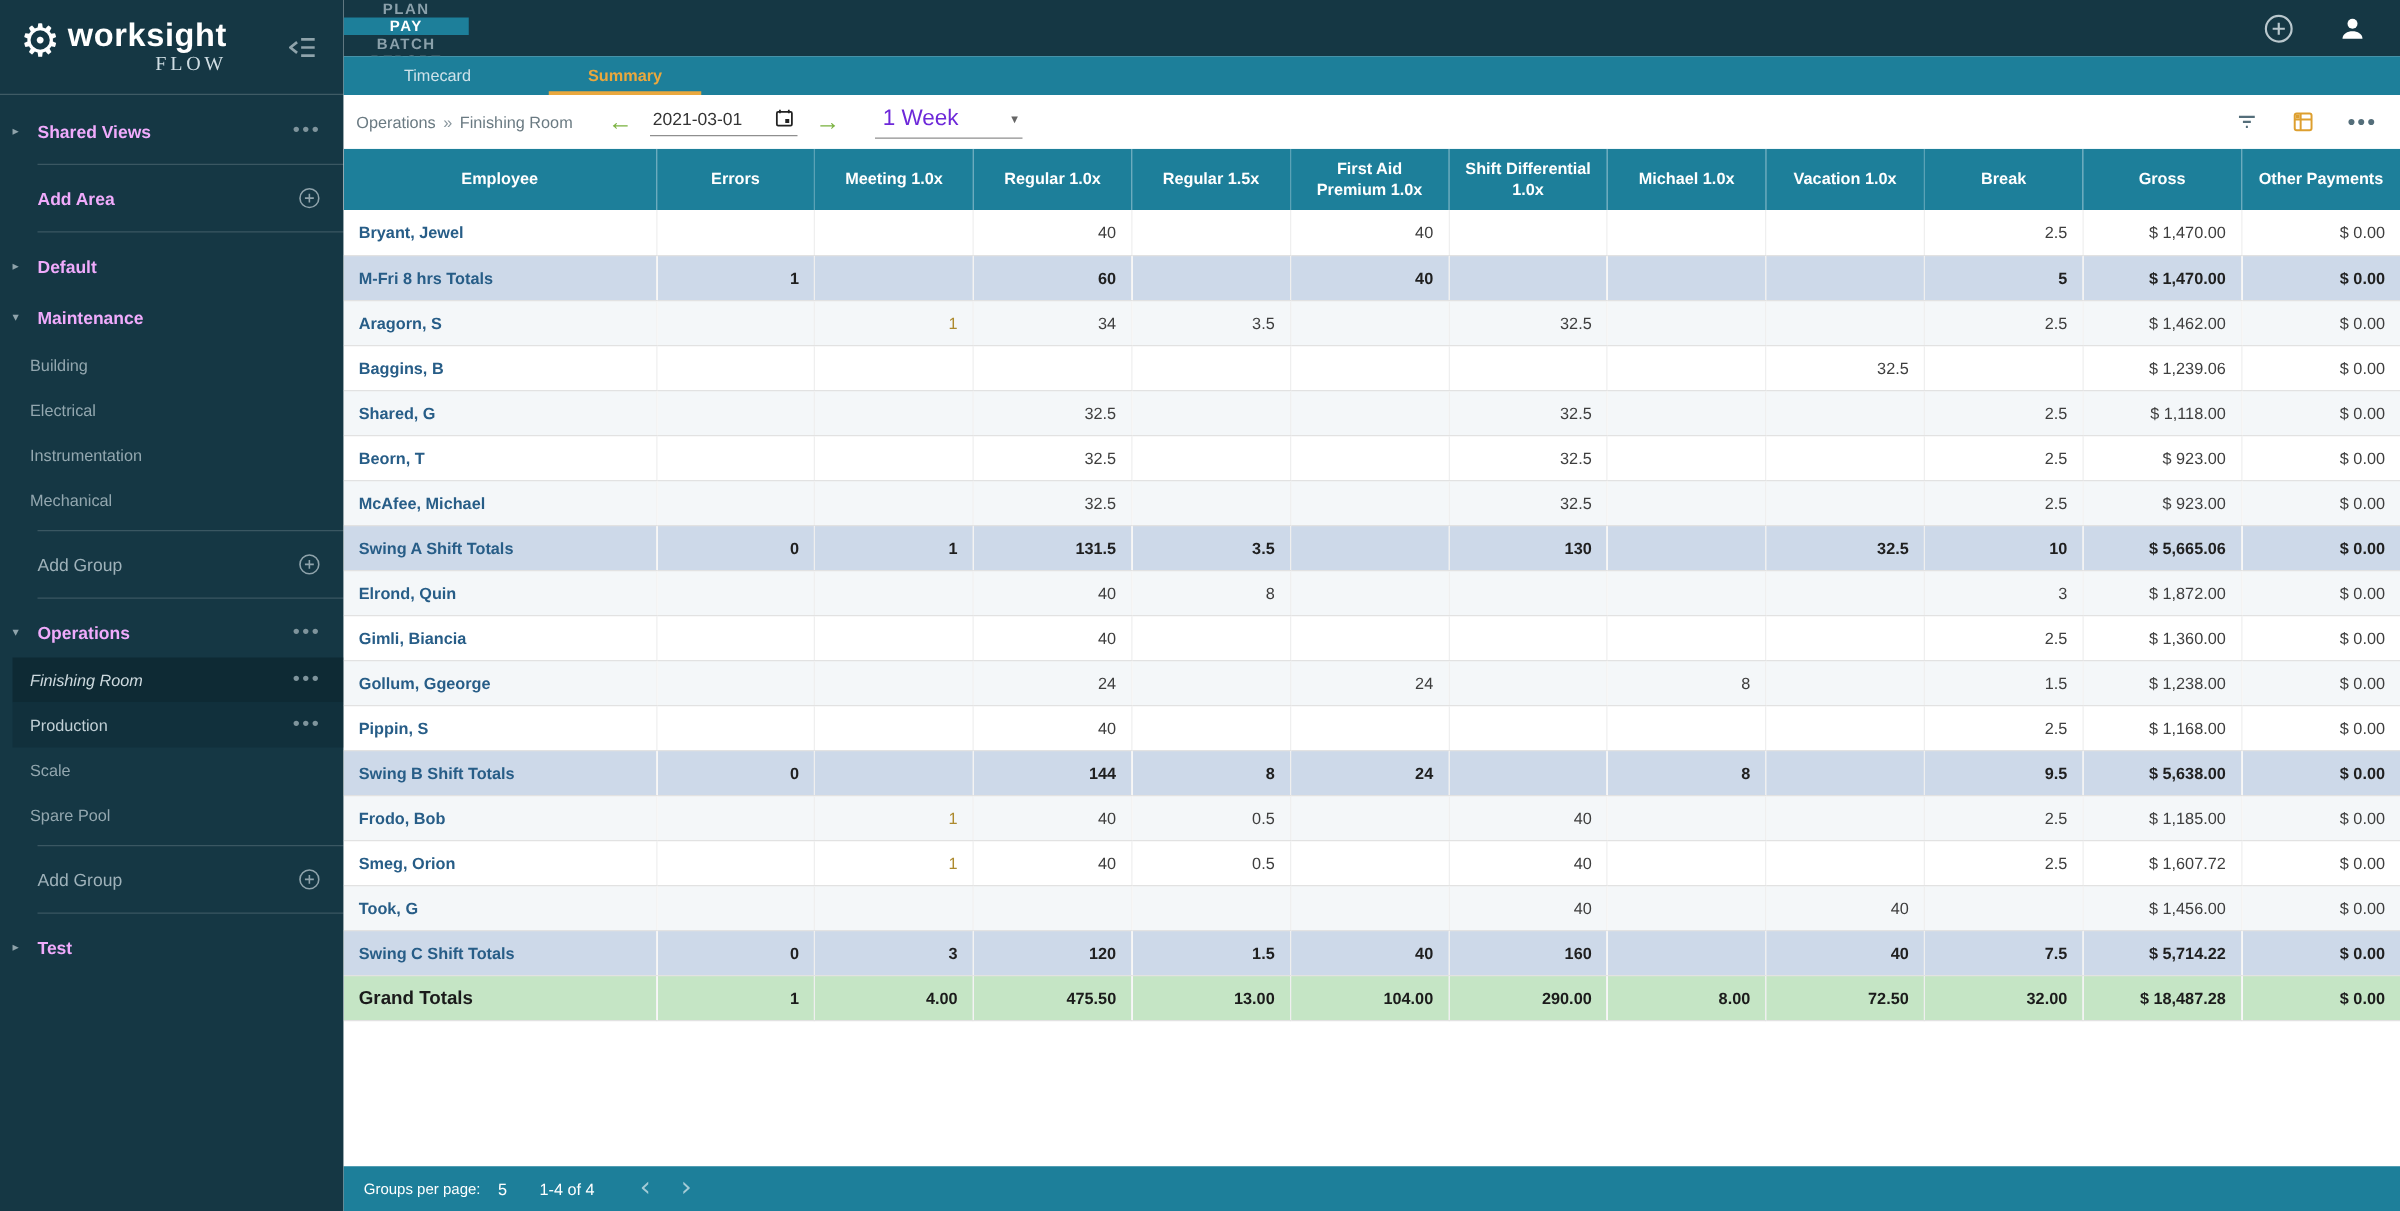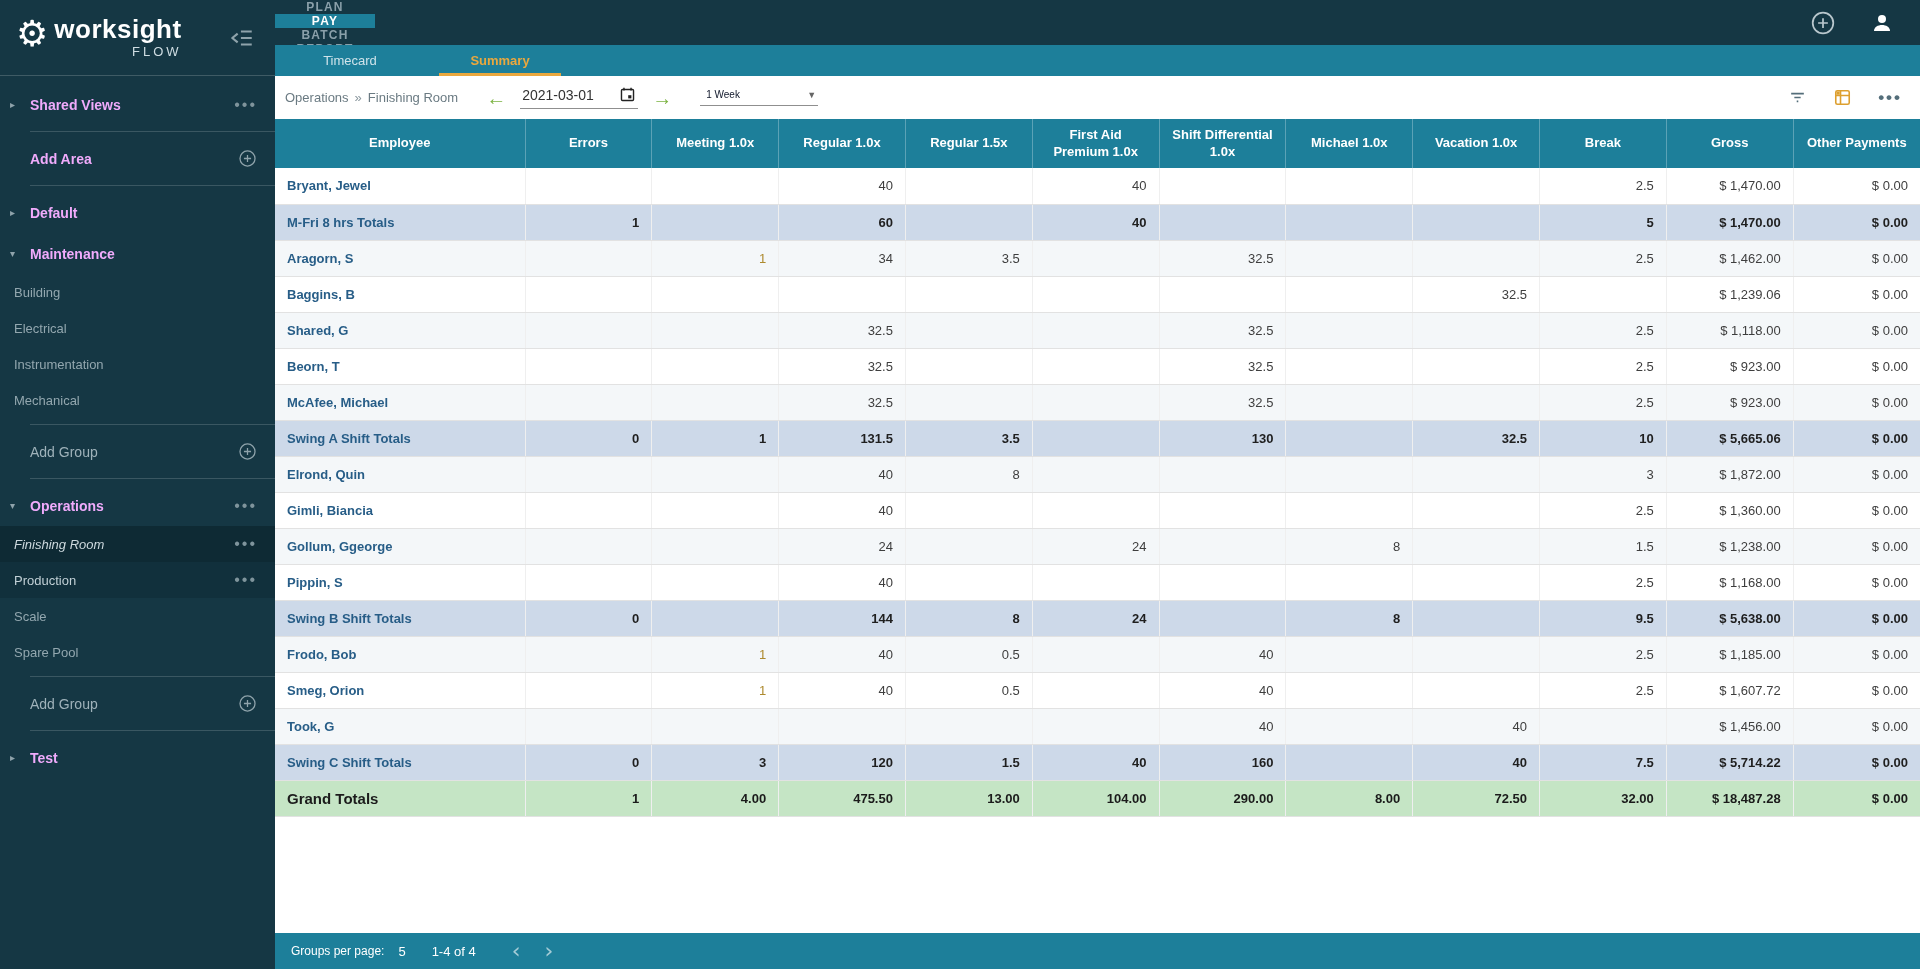--- a/index.html
+++ b/index.html
@@ -6,29 +6,29 @@
   html,body { width:1920px; height:969px; overflow:hidden; font-family:"Liberation Sans", sans-serif; background:#fff; }
   .app { display:flex; width:1920px; height:969px; }
 
   
   .sidebar { width:275px; flex:none; background:#153744; color:#e6edf0; display:flex; flex-direction:column; }
   .logo-row { height:76px; flex:none; display:flex; align-items:center; justify-content:space-between; padding:0 20px 0 16px; border-bottom:1px solid rgba(255,255,255,.18); }
   .brand { display:flex; align-items:flex-start; gap:6px; }
   .gear { font-size:36px; line-height:36px; color:#fff; }
   .brand-text { display:flex; flex-direction:column; align-items:flex-end; }
   .brand-name { font-size:26px; font-weight:bold; color:#fff; letter-spacing:.5px; line-height:26px; }
-  .brand-sub { font-size:13px; letter-spacing:3px; color:#cfdde3; margin-top:2px; }
+  .brand-sub { font-size:16px; letter-spacing:3px; color:#cfdde3; margin-top:2px;font-family:Liberation Serif, serif; }
   .collapse-btn { color:#8fa3ab; cursor:pointer; }
   .side-list { padding-top:8px; overflow:hidden; }
   .side-row { height:41px; display:flex; align-items:center; padding:0 18px 0 10px; cursor:pointer; }
   .side-arrow { width:20px; font-size:10px; color:#8fa3ab; flex:none; }
   .side-label { flex:1; font-size:14px; font-weight:bold; color:#f0abfc; }
   .side-row.action .side-label { font-weight:bold; }
   .side-row.action.muted .side-label { color:#9fb2ba; font-weight:normal; }
-  .side-row.child { height:36px; padding-left:14px; }
+  .side-row.child { height:36px; padding-left:14px;margin-left:10px; }
   .side-row.child .side-label { font-weight:normal; color:#93a7af; font-size:13px; }
   .side-row.child.selected { background:#0e2a34; }
   .side-row.child.selected .side-label { color:#cdd9de; font-style:italic; }
   .side-row.child.hl { background:#11303c; }
   .side-row.child.hl .side-label { color:#c2d0d6; }
   .side-divider { height:1px; background:rgba(255,255,255,.16); margin:6px 0 6px 30px; }
   .more-dots { color:#7f949c; font-size:16px; letter-spacing:2px; line-height:10px; flex:none; }
   .plus-ic { flex:none; }
 
   
@@ -45,21 +45,21 @@
 
   
   .toolbar { height:43px; flex:none; display:flex; align-items:center; padding:0 18px 0 10px; background:#fff; }
   .crumb { font-size:13px; color:#6a7a82; }
   .crumb-sep { margin:0 6px; color:#8a979e; }
   .nav-arrow { font-size:20px; font-weight:bold; color:#7cb342; margin:0 14px; cursor:pointer; line-height:20px; }
   .nav-arrow.left { margin-left:28px; }
   .date-field { display:flex; align-items:center; gap:10px; border-bottom:1px solid #8f8f8f; padding:0 2px 5px 2px; width:118px; justify-content:space-between; cursor:text; }
   .date-text { font-size:14px; color:#333; }
   .range-select { display:flex; align-items:center; justify-content:space-between; border-bottom:1px solid #8f8f8f; padding:0 2px 5px 6px; width:118px; margin-left:14px; cursor:pointer; }
-  .range-text { font-size:10px; color:#0f172a; }
+  .range-text { font-size:18px; color:#6d28d9; }
   .sel-caret { font-size:9px; color:#666; }
   .toolbar-spacer { flex:1; }
   .tb-icon { margin-left:26px; cursor:pointer; display:flex; align-items:center; }
   .dots-h { color:#546e7a; font-size:17px; letter-spacing:2px; font-weight:bold; }
 
   
   .table-wrap { flex:1; background:#fff; overflow:hidden; }
   table { width:100%; border-collapse:collapse; table-layout:fixed; font-size:13px; }
   col.c-emp { width:250px; }
   thead th { background:#1d7f9a; color:#fff; font-weight:bold; height:49px; padding:2px 8px; text-align:center; border-right:1px solid rgba(255,255,255,.28); line-height:1.3; vertical-align:middle; }

